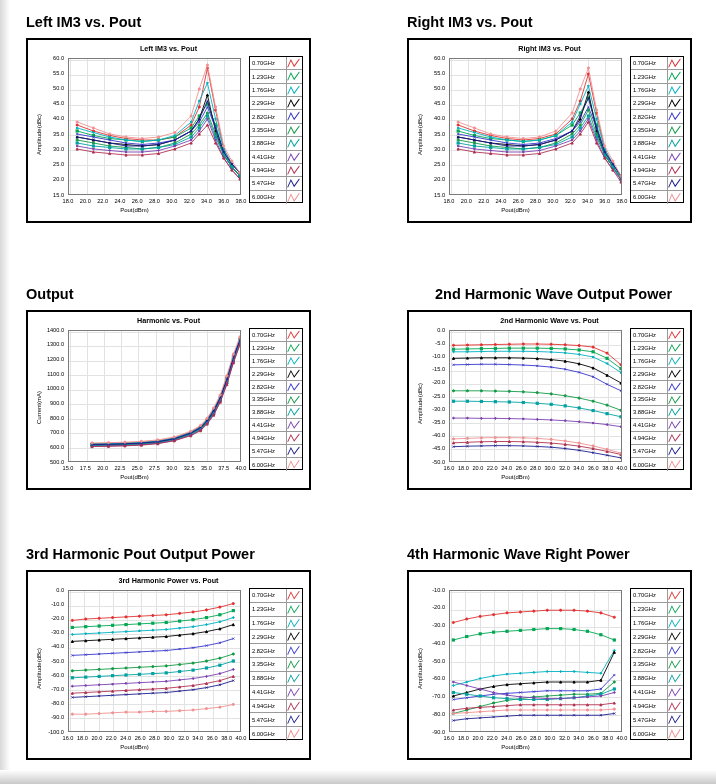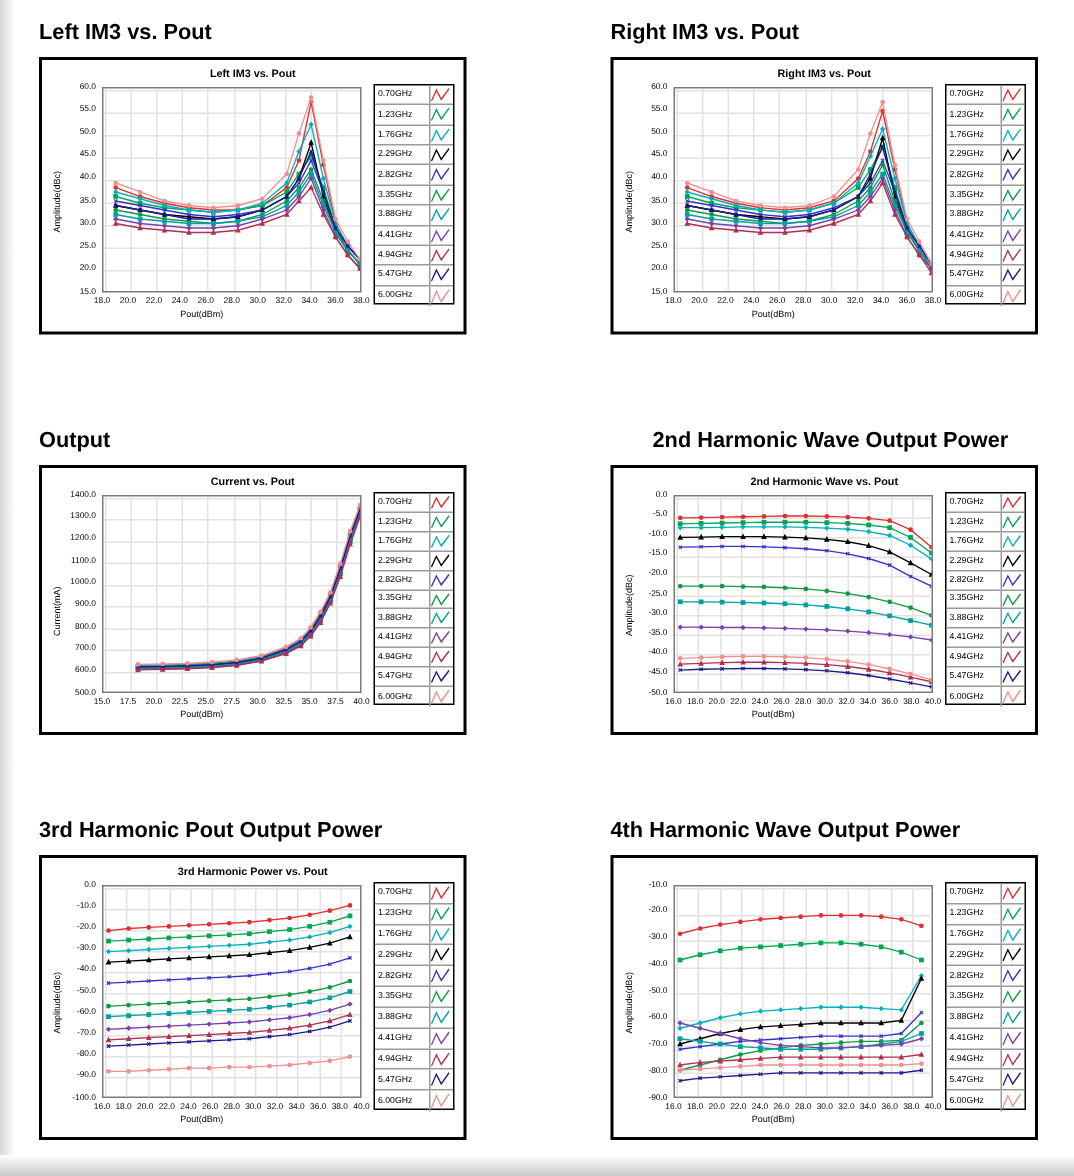--- a/index.html
+++ b/index.html
@@ -1361,21 +1361,21 @@
             </div>
           </div>
         </div>
     </div>
   </div>
 
   <div class="cell">
     <div class="section-title" style="left:26px;top:24px;">Output</div>
     <div class="chartbox" id="box-current" style="left:26px;top:48px;width:285px;height:180px;">
       <div class="chart-inner">
-          <div class="chart-title">Current vs. Pout</div>
+          <div class="chart-title">Harmonic vs. Pout</div>
           <div class="plot" style="left: 40px; top: 18px; width: 173px; height: 132px;">
             <div class="gridlines">
               <div class="gl-v" style="left: 1px;"></div>
               <div class="gl-v" style="left: 18.1px;"></div>
               <div class="gl-v" style="left: 35.2px;"></div>
               <div class="gl-v" style="left: 52.3px;"></div>
               <div class="gl-v" style="left: 69.4px;"></div>
               <div class="gl-v" style="left: 86.5px;"></div>
               <div class="gl-v" style="left: 103.6px;"></div>
               <div class="gl-v" style="left: 120.7px;"></div>
@@ -3164,21 +3164,21 @@
                   <polyline points="1,10 6,3 11,9 19,2" fill="none" stroke="#f09090" stroke-width="1.2"></polyline>
                 </svg>
               </span>
             </div>
           </div>
         </div>
     </div>
   </div>
 
   <div class="cell">
-    <div class="section-title" style="left:49px;top:22px;">4th Harmonic Wave Output Power</div>
+    <div class="section-title" style="left:49px;top:22px;">4th Harmonic Wave Right Power</div>
     <div class="chartbox" id="box-h4" style="left:49px;top:46px;width:285px;height:190px;">
       <div class="chart-inner">
           <div class="plot" style="left: 40px; top: 18px; width: 173px; height: 142px;">
             <div class="gridlines">
               <div class="gl-v" style="left: 1px;"></div>
               <div class="gl-v" style="left: 15.25px;"></div>
               <div class="gl-v" style="left: 29.5px;"></div>
               <div class="gl-v" style="left: 43.75px;"></div>
               <div class="gl-v" style="left: 58px;"></div>
               <div class="gl-v" style="left: 72.25px;"></div>

